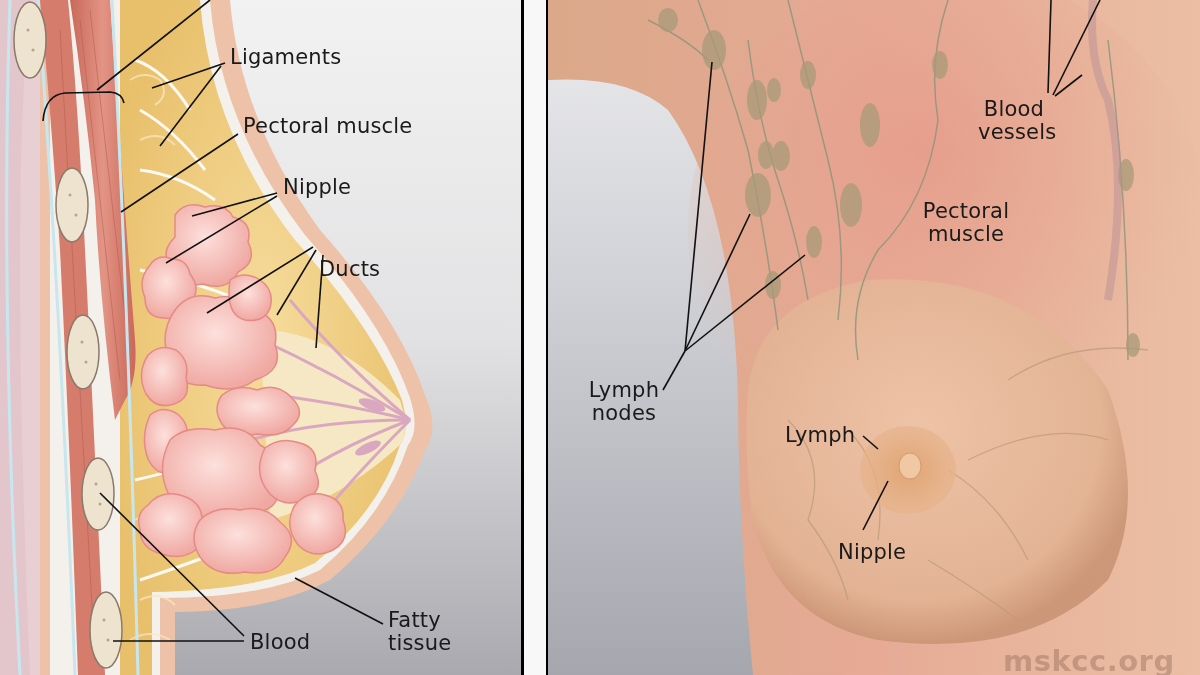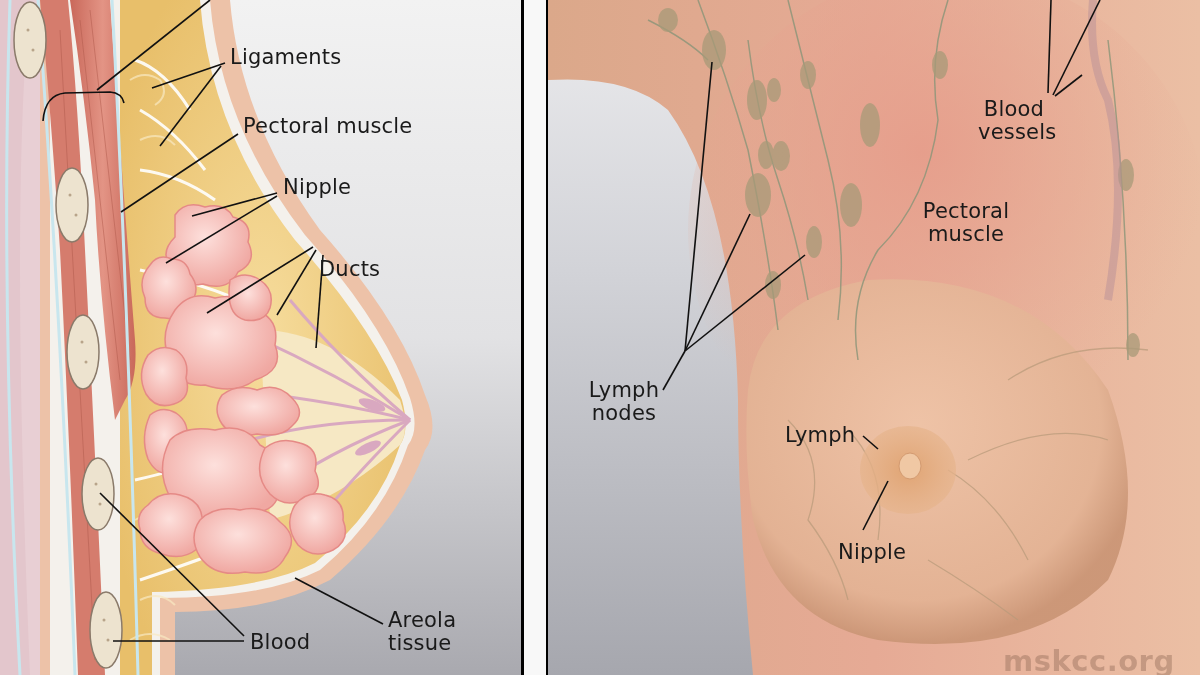--- a/index.html
+++ b/index.html
@@ -154,21 +154,21 @@
       <path d="M244,636 L100,493"></path>
       <path d="M244,641 L113,641"></path>
       <path d="M383,624 L295,578"></path>
     </g>
   </svg>
   <div class="label" style="left:230px;top:46px;">Ligaments</div>
   <div class="label" style="left:243px;top:115px;">Pectoral muscle</div>
   <div class="label" style="left:283px;top:176px;">Nipple</div>
   <div class="label" style="left:319px;top:242px;margin-top:16px;">Ducts</div>
   <div class="label" style="left:250px;top:631px;">Blood</div>
-  <div class="label" style="left:388px;top:609px;">Areola
+  <div class="label" style="left:388px;top:609px;">Fatty
 tissue</div>
 </div>
 
 <div id="div-a" class="divider"></div>
 <div class="gap"></div>
 <div id="div-b" class="divider"></div>
 
 <div id="panel-right" class="panel">
   <svg width="652" height="675" viewBox="0 0 652 675">
     <defs>

